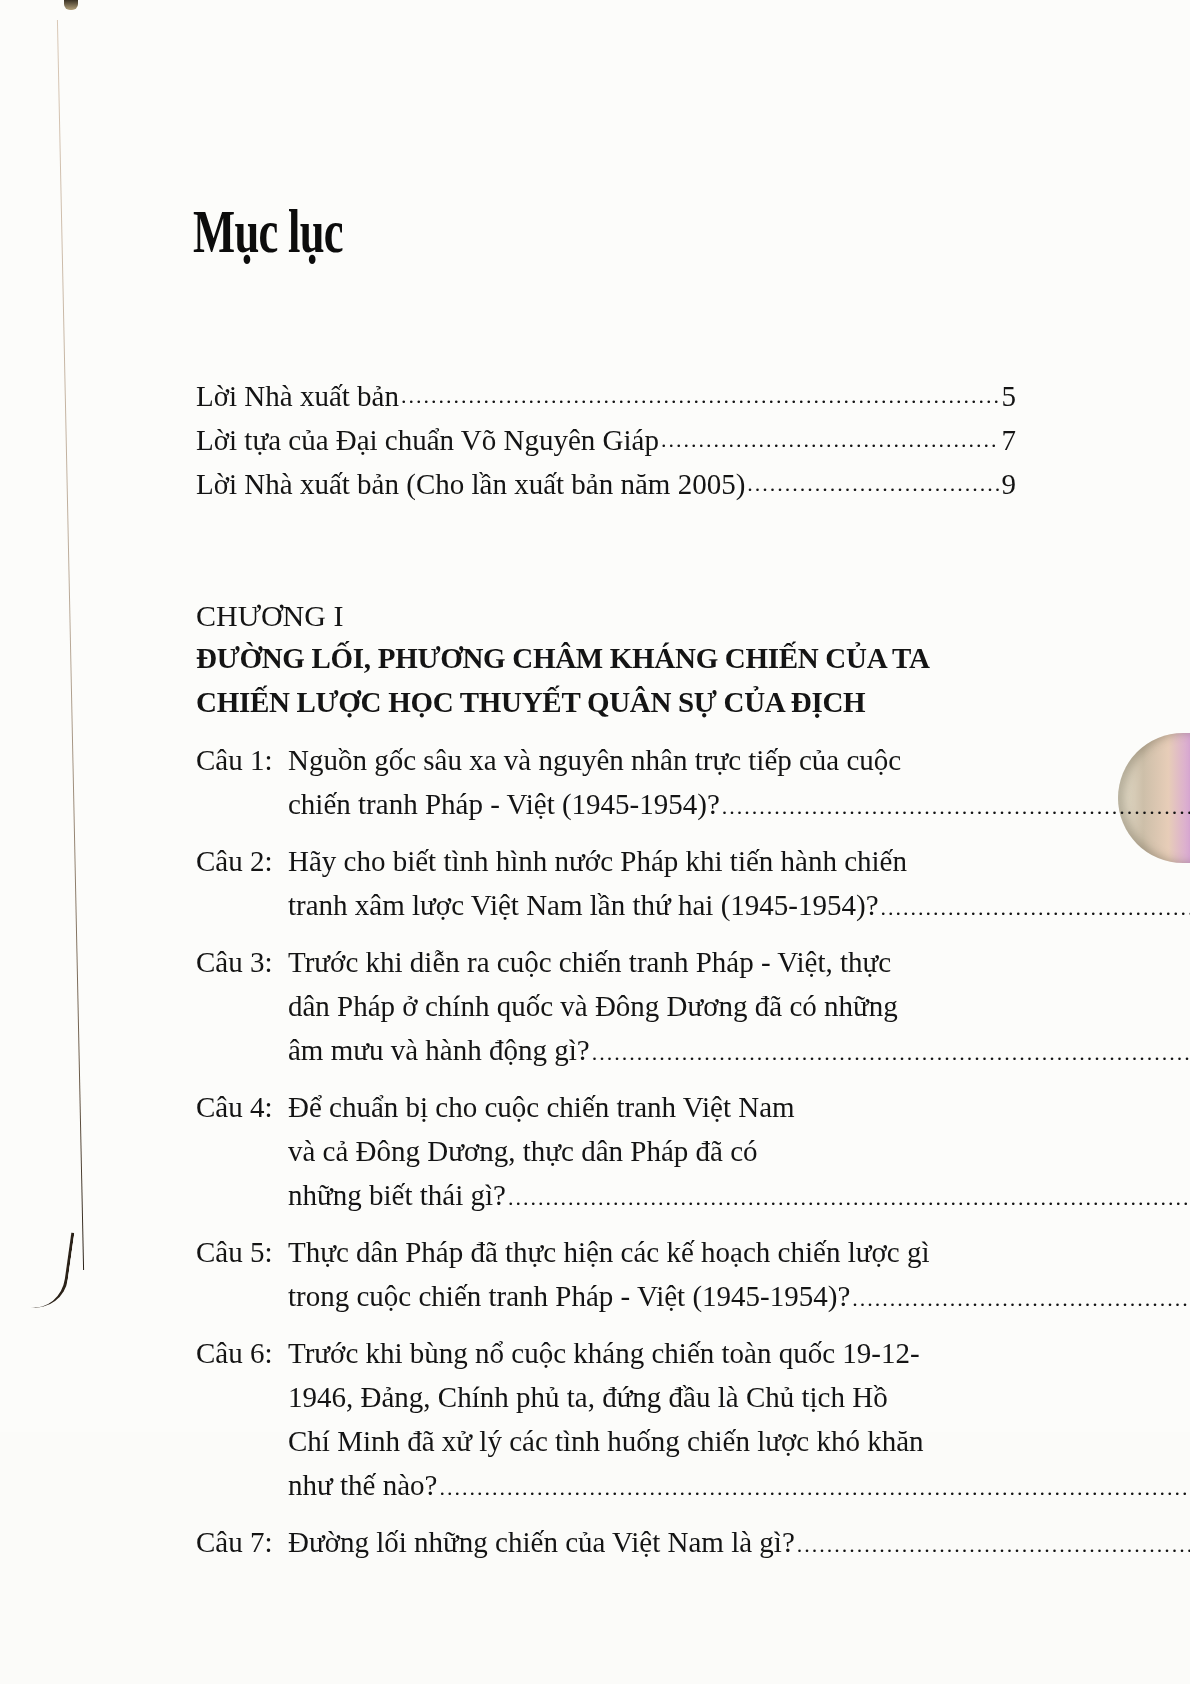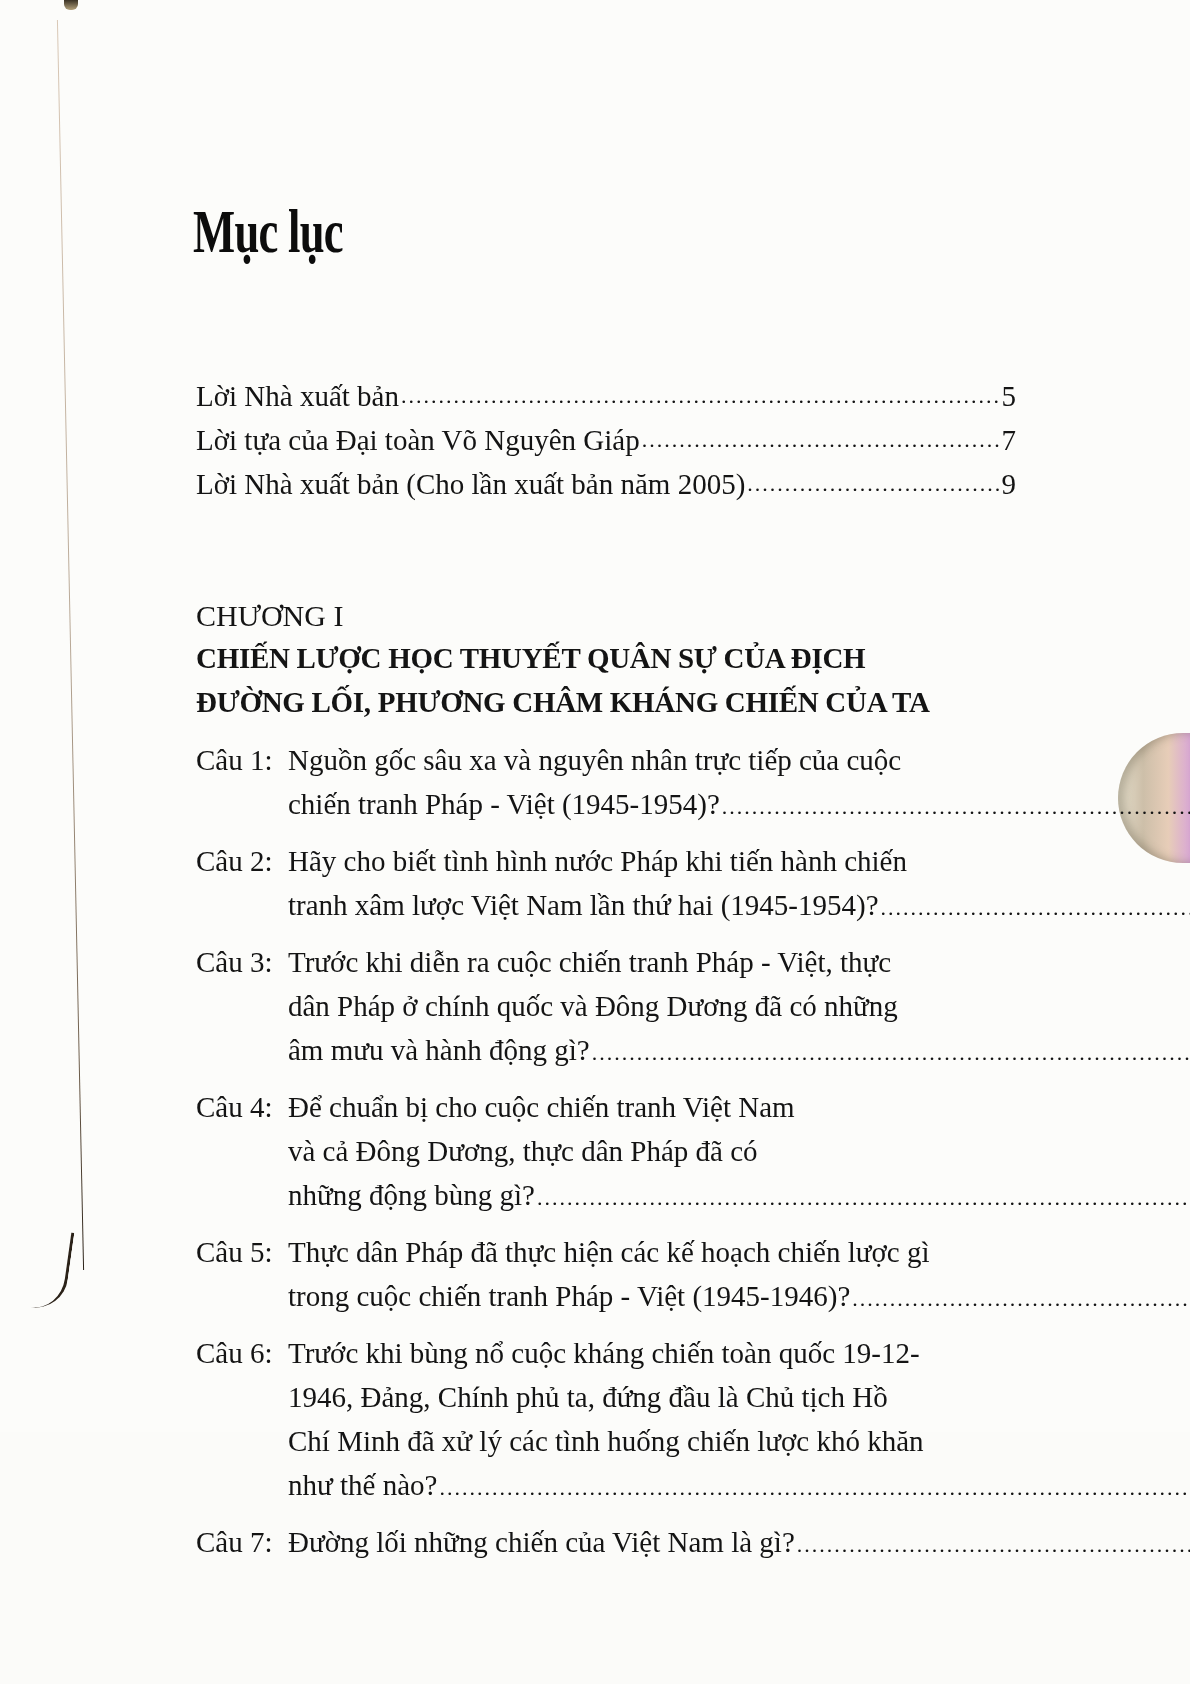--- a/index.html
+++ b/index.html
@@ -177,35 +177,35 @@
 
   <h1 class="title">Mục lục</h1>
 
   <div class="toc front-matter">
     <div class="entry">
       <span class="label">Lời Nhà xuất bản</span>
       <span class="leader"></span>
       <span class="page-num">5</span>
     </div>
     <div class="entry">
-      <span class="label">Lời tựa của Đại toàn Võ Nguyên Giáp</span>
+      <span class="label">Lời tựa của Đại chuẩn Võ Nguyên Giáp</span>
       <span class="leader"></span>
       <span class="page-num">7</span>
     </div>
     <div class="entry">
       <span class="label">Lời Nhà xuất bản (Cho lần xuất bản năm 2005)</span>
       <span class="leader"></span>
       <span class="page-num">9</span>
     </div>
   </div>
 
   <div class="chapter">
     <div class="chapter-label">CHƯƠNG I</div>
+    <div class="chapter-title">ĐƯỜNG LỐI, PHƯƠNG CHÂM KHÁNG CHIẾN CỦA TA</div>
     <div class="chapter-title">CHIẾN LƯỢC HỌC THUYẾT QUÂN SỰ CỦA ĐỊCH</div>
-    <div class="chapter-title">ĐƯỜNG LỐI, PHƯƠNG CHÂM KHÁNG CHIẾN CỦA TA</div>
   </div>
 
   <div class="questions">
 
     <div class="q">
       <span class="q-label">Câu 1:</span>
       <div class="q-body">
         <div class="q-line">Nguồn gốc sâu xa và nguyên nhân trực tiếp của cuộc</div>
         <div class="q-last">
           <span class="text">chiến tranh Pháp - Việt (1945-1954)?</span>
@@ -239,33 +239,33 @@
         </div>
       </div>
     </div>
 
     <div class="q">
       <span class="q-label">Câu 4:</span>
       <div class="q-body">
         <div class="q-line">Để chuẩn bị cho cuộc chiến tranh Việt Nam</div>
         <div class="q-line">và cả Đông Dương, thực dân Pháp đã có</div>
         <div class="q-last">
-          <span class="text">những động bùng gì?</span>
+          <span class="text">những biết thái gì?</span>
           <span class="leader"></span>
 
         </div>
       </div>
     </div>
 
     <div class="q">
       <span class="q-label">Câu 5:</span>
       <div class="q-body">
         <div class="q-line">Thực dân Pháp đã thực hiện các kế hoạch chiến lược gì</div>
         <div class="q-last">
-          <span class="text">trong cuộc chiến tranh Pháp - Việt (1945-1946)?</span>
+          <span class="text">trong cuộc chiến tranh Pháp - Việt (1945-1954)?</span>
           <span class="leader"></span>
 
         </div>
       </div>
     </div>
 
     <div class="q">
       <span class="q-label">Câu 6:</span>
       <div class="q-body">
         <div class="q-line">Trước khi bùng nổ cuộc kháng chiến toàn quốc 19-12-</div>

